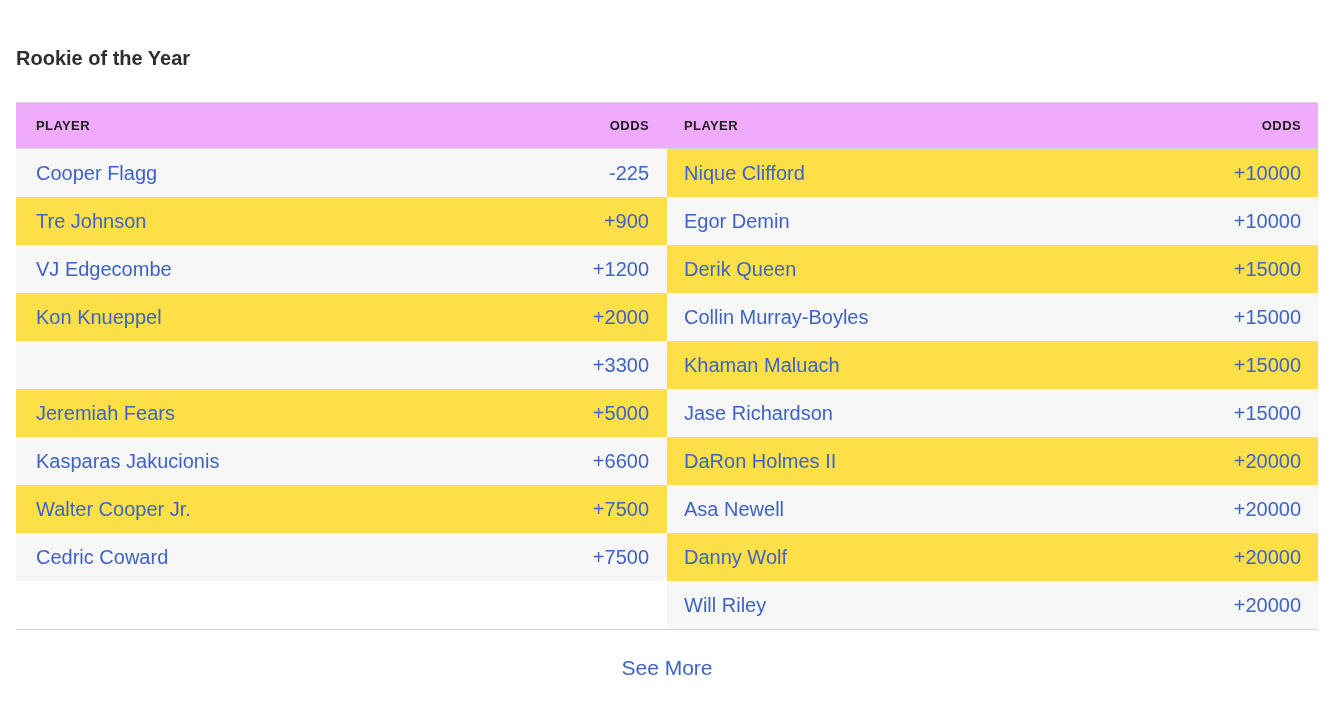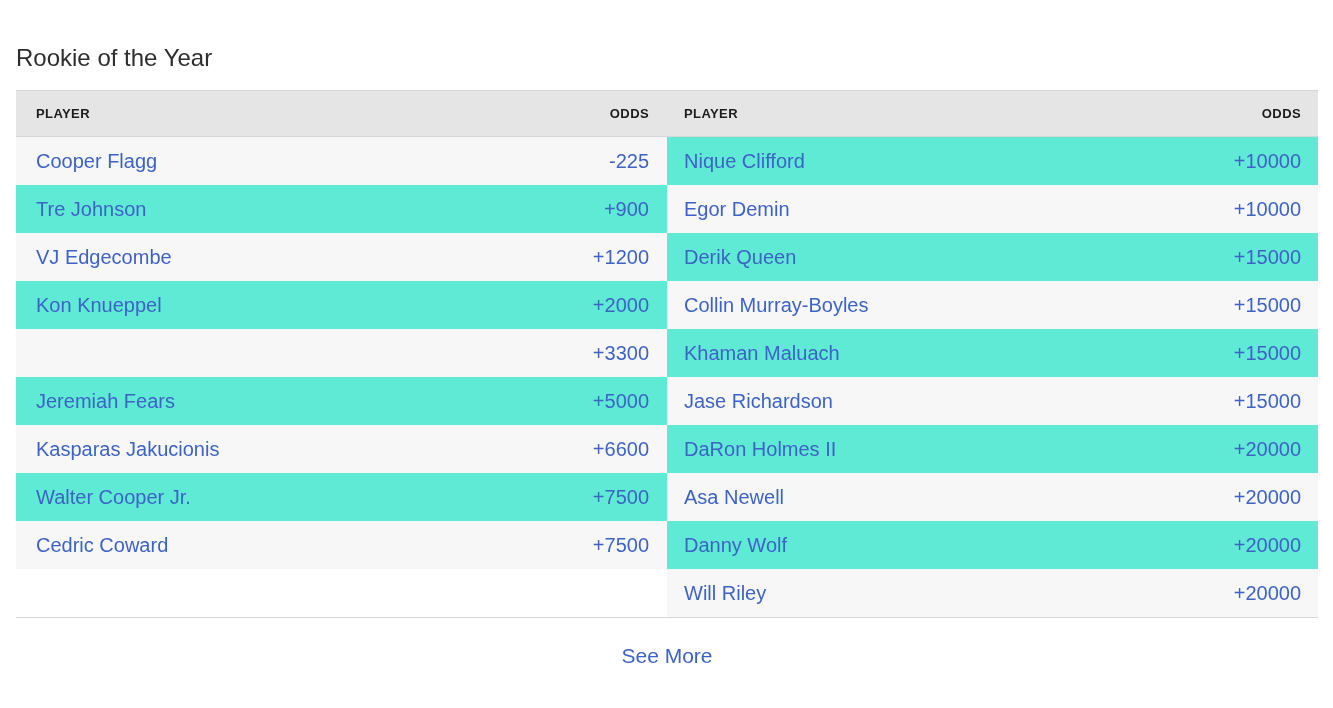--- a/index.html
+++ b/index.html
@@ -14,55 +14,55 @@
     width: 1333px;
     height: 708px;
     background: #ffffff;
     font-family: "Liberation Sans", "DejaVu Sans", sans-serif;
     overflow: hidden;
   }
   .page {
     padding: 46px 15px 0 16px;
   }
   .page-title {
-    font-size: 24px;
+    font-size: 20px;
     line-height: 24px;
-    font-weight: 400;
+    font-weight: 700;
     color: var(--title_text);
-    margin-bottom: 20px;
+    margin-bottom: 32px;
   }
   .tables-wrap {
     display: flex;
     width: 1302px;
     border-top: 1px solid var(--border);
     border-bottom: 1px solid var(--border);
   }
   .odds-table {
     width: 50%;
   }
   .thead {
     display: flex;
     justify-content: space-between;
     align-items: center;
     height: 46px;
     border-bottom: 1px solid var(--border);
-    background: #e5e5e5;
+    background: #f0abfc;
   }
   .th {
     font-size: 13px;
     font-weight: 600;
     letter-spacing: 0.4px;
     color: var(--header_text);
   }
   .row {
     display: flex;
     justify-content: space-between;
     align-items: center;
     height: 48px;
-    background: #5eead4;
+    background: #fde047;
   }
   
   .odds-table.left  .row:nth-child(even) { background: var(--stripe); }
   .odds-table.right .row:nth-child(odd)  { background: var(--stripe); }
 
   .odds-table.left  .thead, .odds-table.left  .row { padding-left: 20px; padding-right: 18px; }
   .odds-table.right .thead, .odds-table.right .row { padding-left: 17px; padding-right: 17px; }
 
   .player-link, .odds-value {
     font-size: 20px;

